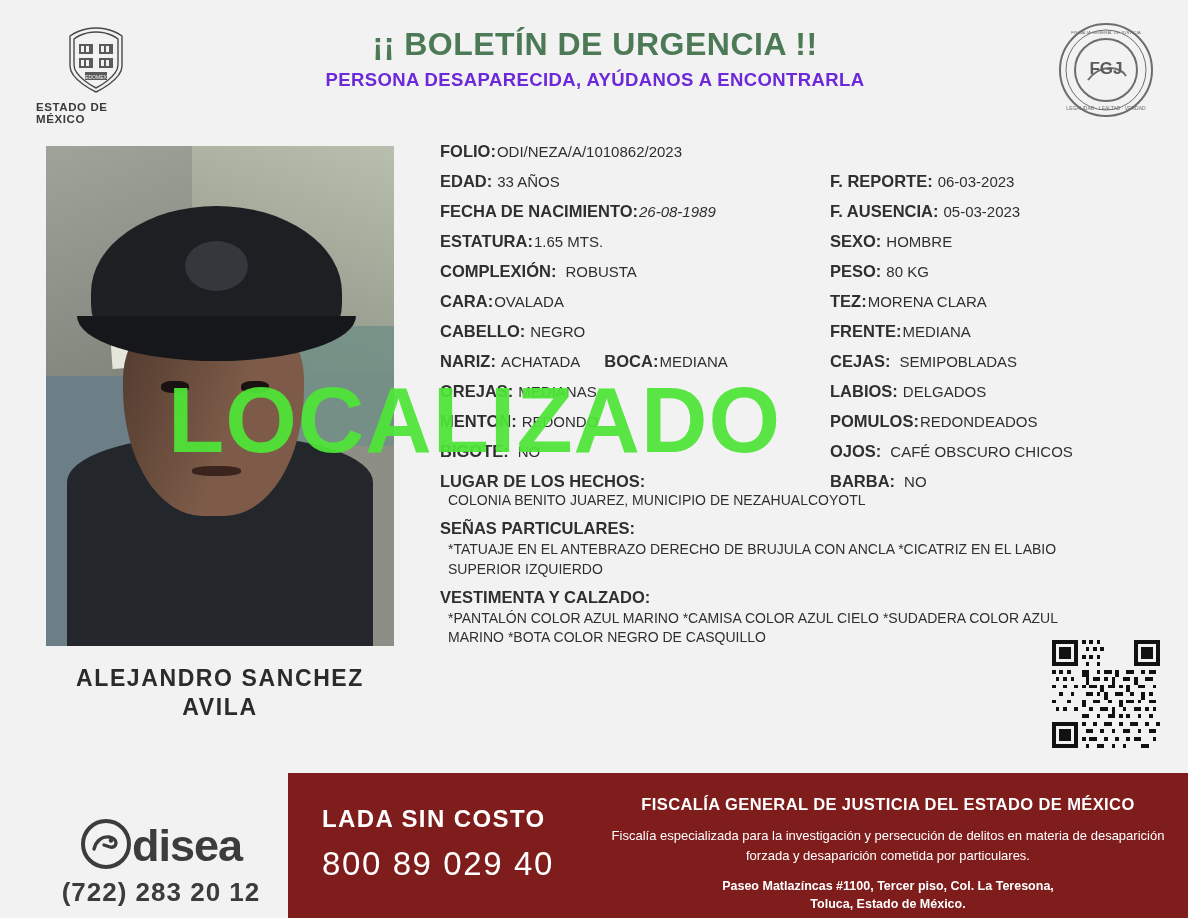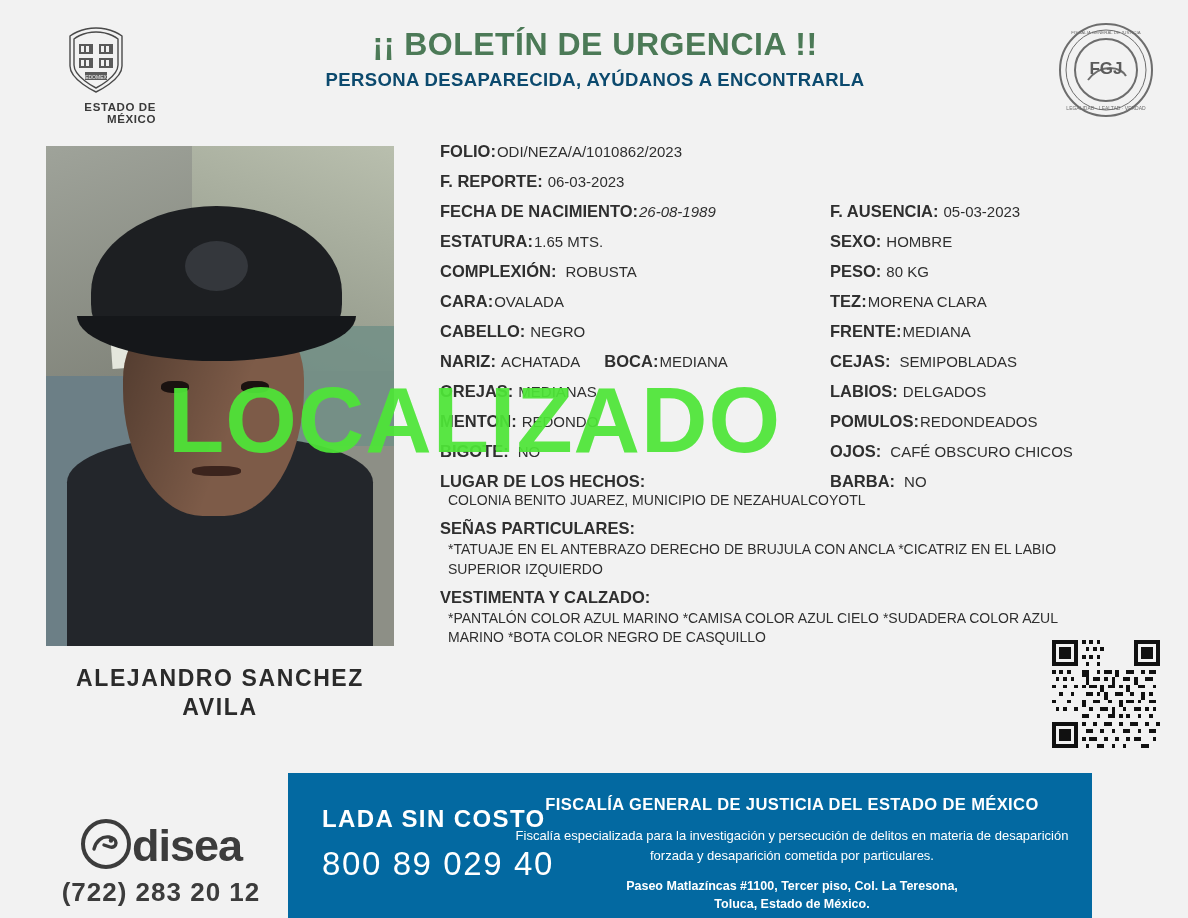--- a/index.html
+++ b/index.html
@@ -8,39 +8,39 @@
     width:1188px; height:918px;
     font-family:"Liberation Sans", sans-serif;
     background:#f2f2f2;
     position:relative;
     overflow:hidden;
   }
   .page { position:absolute; inset:0; background:#f2f2f2; }
 
   
   .header { position:absolute; left:0; top:0; width:1188px; height:130px; }
-  .edomex-logo { position:absolute; left:36px; top:22px; width:120px; text-align:right; }
+  .edomex-logo { position:absolute; left:36px; top:22px; width:120px; text-align:left; }
   .edomex-seal {
     width:76px; height:76px; margin:0 auto;
     border-radius:50%;
     background:#f2f2f2;
     position:relative;
   }
   .edomex-seal svg { display:block; }
   .edomex-caption {
     font-size:11.5px; font-weight:bold; color:#3a3a3a;
     letter-spacing:.6px; margin-top:3px;
   }
   .header-titles { position:absolute; left:230px; top:26px; width:730px; text-align:center; }
   .title-main {
     font-size:32px; font-weight:bold; color:#4c7a57;
     letter-spacing:.5px; white-space:nowrap;
   }
   .title-sub {
-    font-size:18.5px; font-weight:bold; color:#0c4a6e;
+    font-size:18.5px; font-weight:bold; color:#6d28d9;
     letter-spacing:.4px; margin-top:6px; white-space:nowrap;
   }
   .fgj-logo { position:absolute; right:34px; top:22px; width:96px; height:96px; }
 
   
   .photo-wrap { position:absolute; left:46px; top:146px; width:348px; height:500px; }
   .photo {
     width:100%; height:100%;
     background:#8d8f86;
     position:relative; overflow:hidden;
@@ -121,22 +121,22 @@
   .odisea-row { display:flex; align-items:center; justify-content:center; }
   .odisea-word { font-size:45px; font-weight:bold; color:#3c3c3c; letter-spacing:-1px; }
   .odisea-sub {
     font-size:9.2px; font-weight:bold; color:#3c3c3c;
     letter-spacing:.2px; line-height:1.35; margin-top:2px;
   }
   .odisea-phone {
     font-size:26px; font-weight:bold; color:#3c3c3c; letter-spacing:1px; margin-top:4px;
   }
   .grayband {
-    position:absolute; left:288px; bottom:0; width:804px; height:145px;
-    background:#0369a1;
+    position:absolute; left:288px; bottom:0; width:900px; height:145px;
+    background:#7f1d1d;
   }
   .band-left {
     position:absolute; left:0; top:0; width:300px; height:145px;
     color:#fff; padding:32px 0 0 34px;
   }
   .lada { font-size:24px; font-weight:bold; letter-spacing:1.4px; }
   .lada-num { font-size:33px; font-weight:normal; letter-spacing:1.6px; margin-top:12px; }
   .band-right {
     position:absolute; right:0; top:0; width:600px; height:145px;
     color:#fff; text-align:center; padding-top:22px;
@@ -225,20 +225,24 @@
   <div class="details">
 
     <div class="row">
       <div class="colL" style="width:auto;">
         <span class="lbl">FOLIO:</span>
         <span class="val" style="margin-left:1px;">ODI/NEZA/A/1010862/2023</span>
       </div>
     </div>
 
     <div class="row">
+      <div class="colL">
+        <span class="lbl">EDAD:</span>
+        <span class="val">33 AÑOS</span>
+      </div>
       <div class="colR">
         <span class="lbl">F. REPORTE:</span>
         <span class="val">06-03-2023</span>
       </div>
     </div>
 
     <div class="row">
       <div class="colL">
         <span class="lbl">FECHA DE NACIMIENTO:</span>
         <span class="val" style="margin-left:1px;font-style:italic;">26-08-1989</span>

